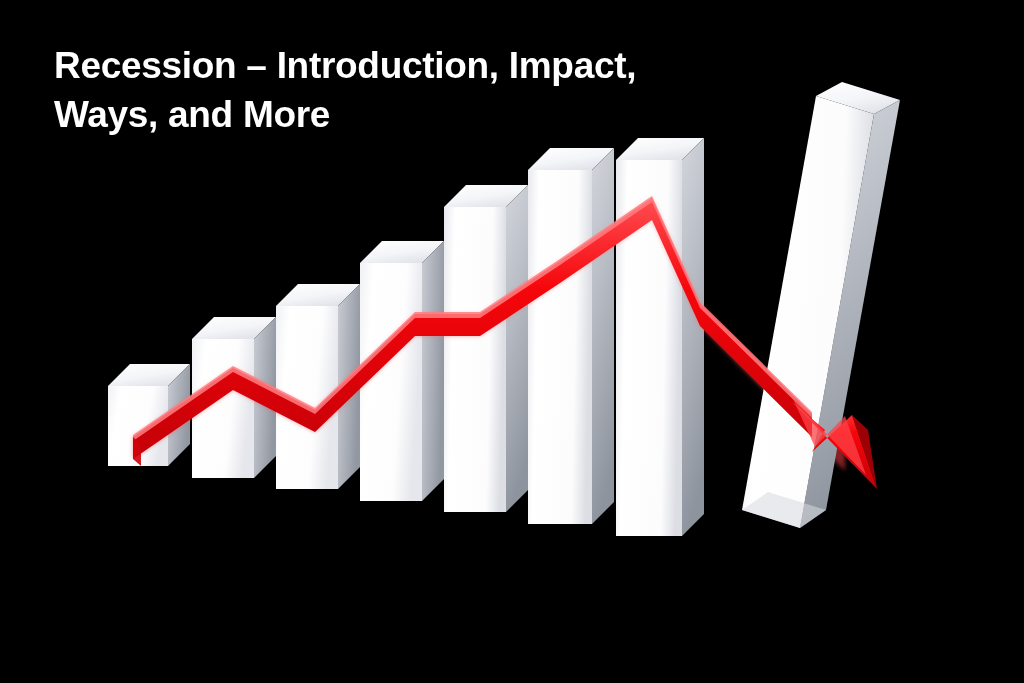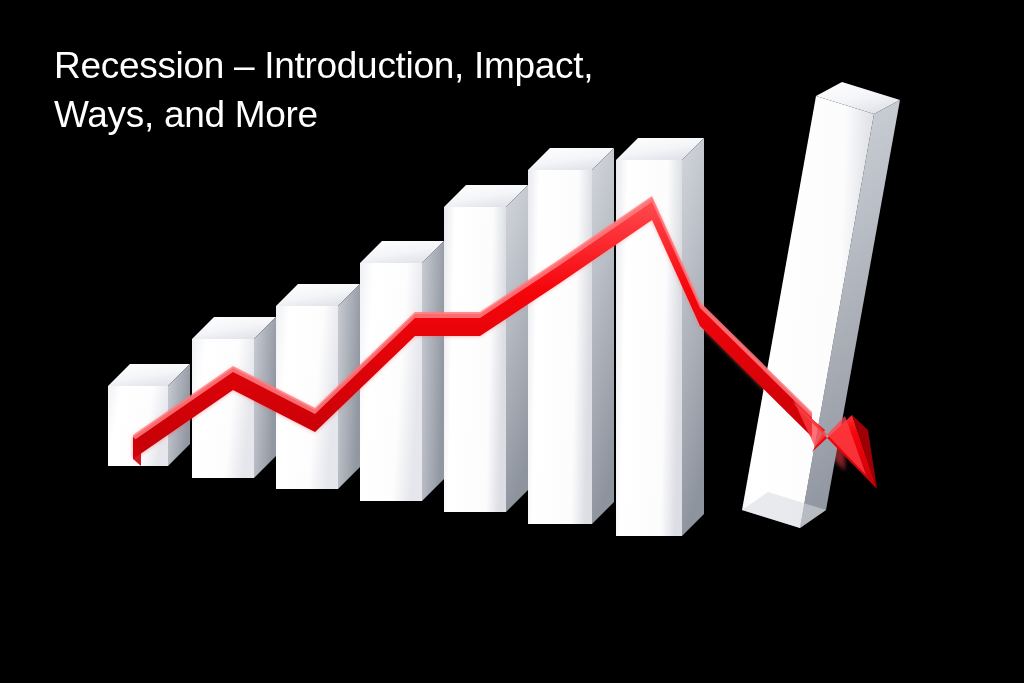--- a/index.html
+++ b/index.html
@@ -18,21 +18,21 @@
     overflow: hidden;
   }
   #title {
     position: absolute;
     left: 54px;
     top: 42px;
     width: 880px;
     color: #ffffff;
     font-family: "Liberation Sans", sans-serif;
     font-size: 37px;
-    font-weight: normal;
+    font-weight: bold;
     line-height: 1.32;
     letter-spacing: -0.3px;
     white-space: pre-line;
     z-index: 40;
     text-rendering: optimizeLegibility;
   }
   #chart-svg {
     position: absolute;
     left: 0;
     top: 0;

